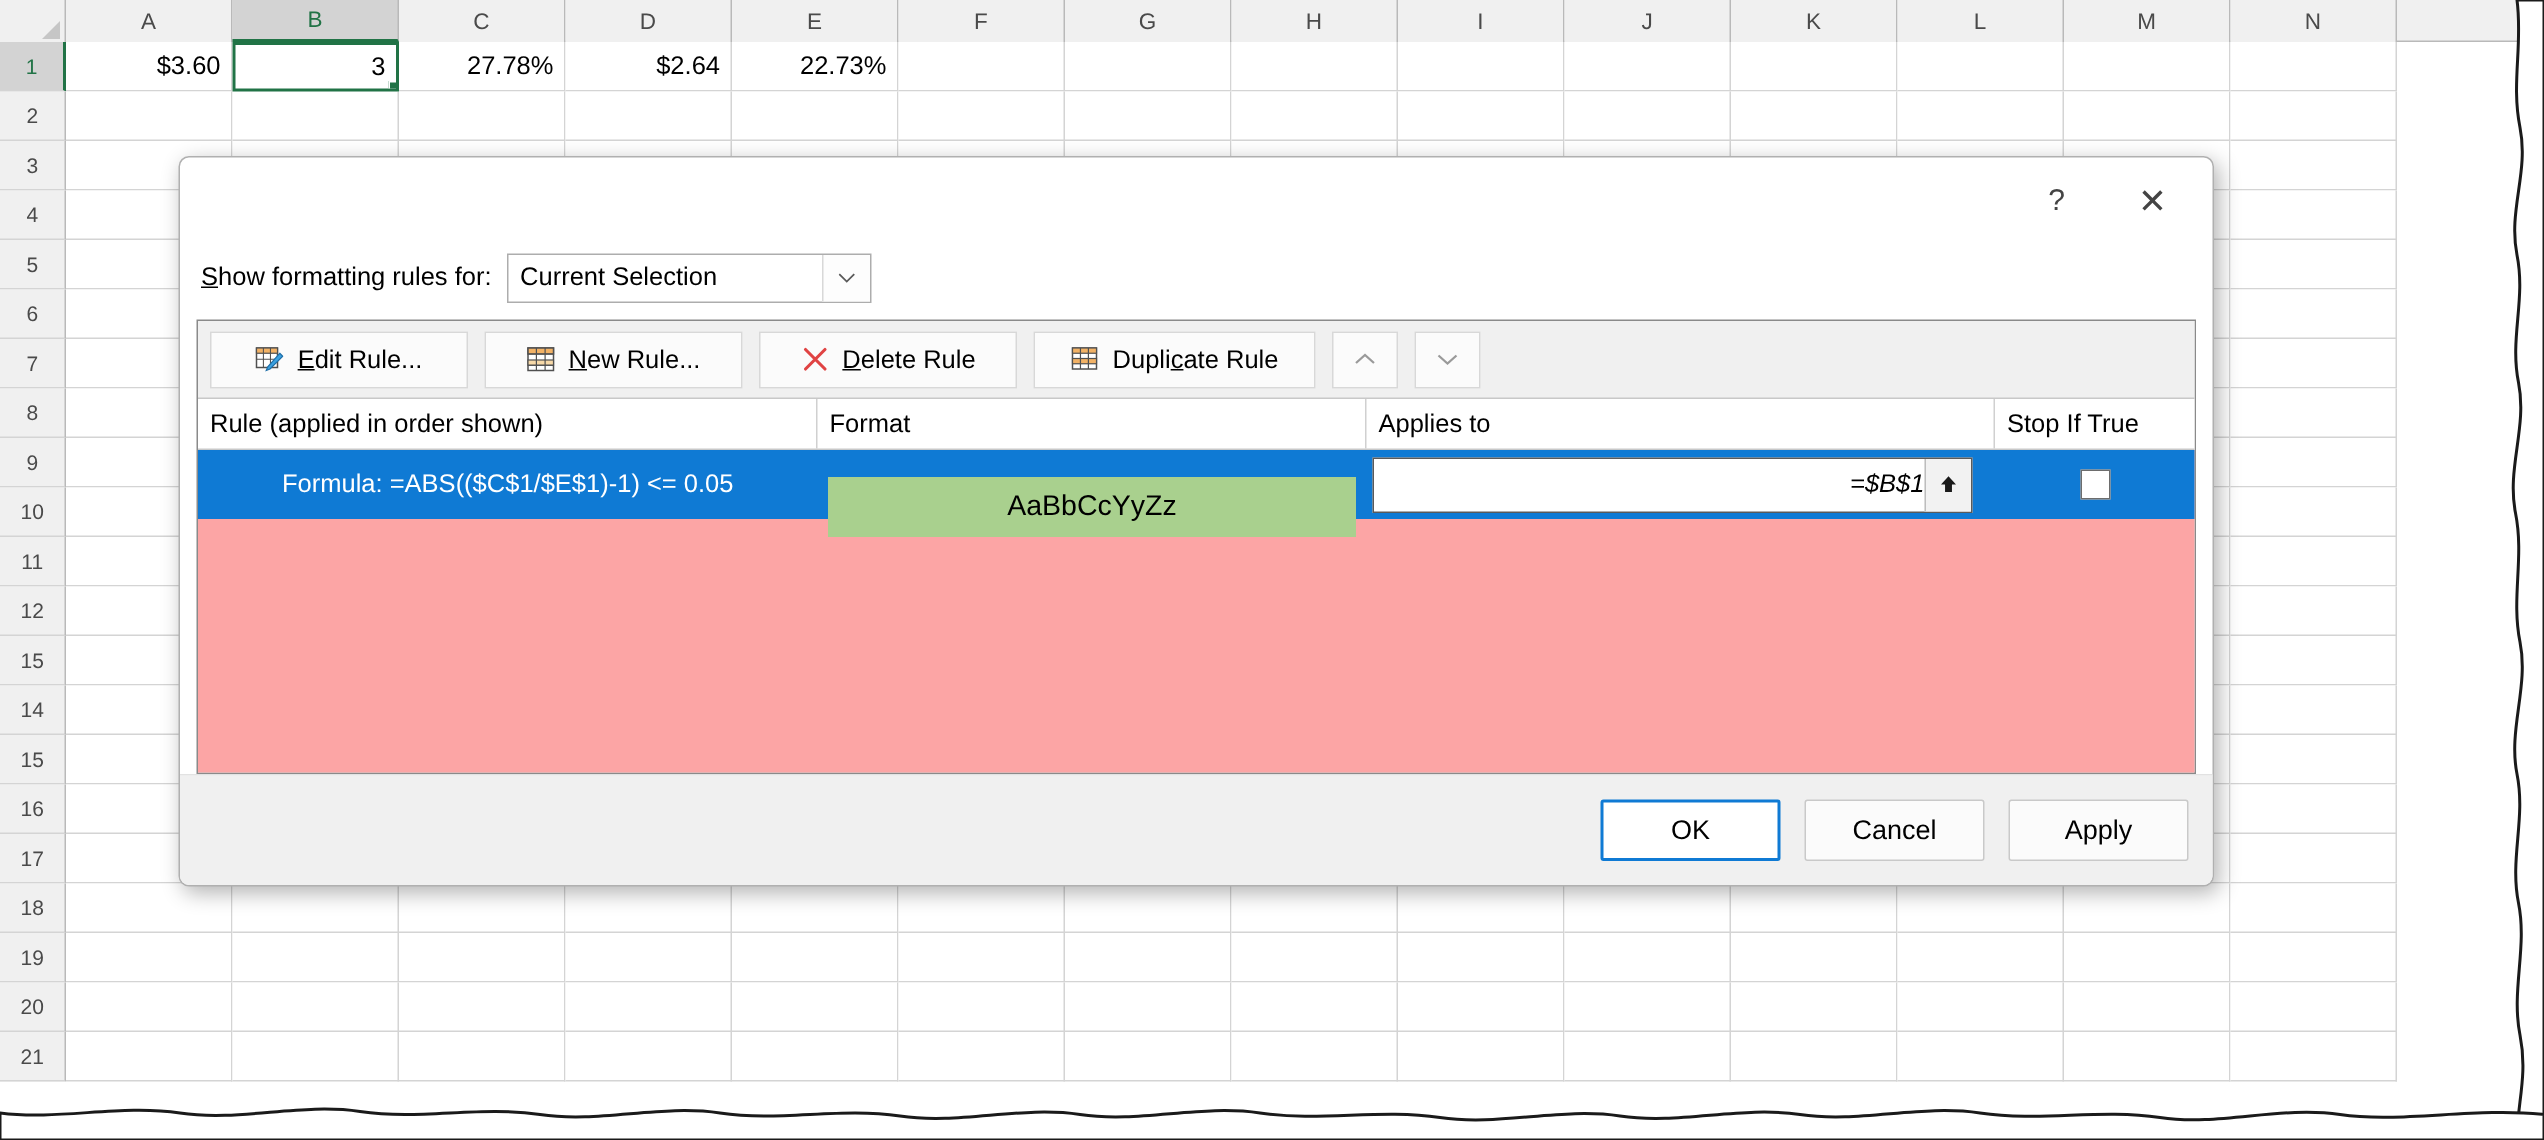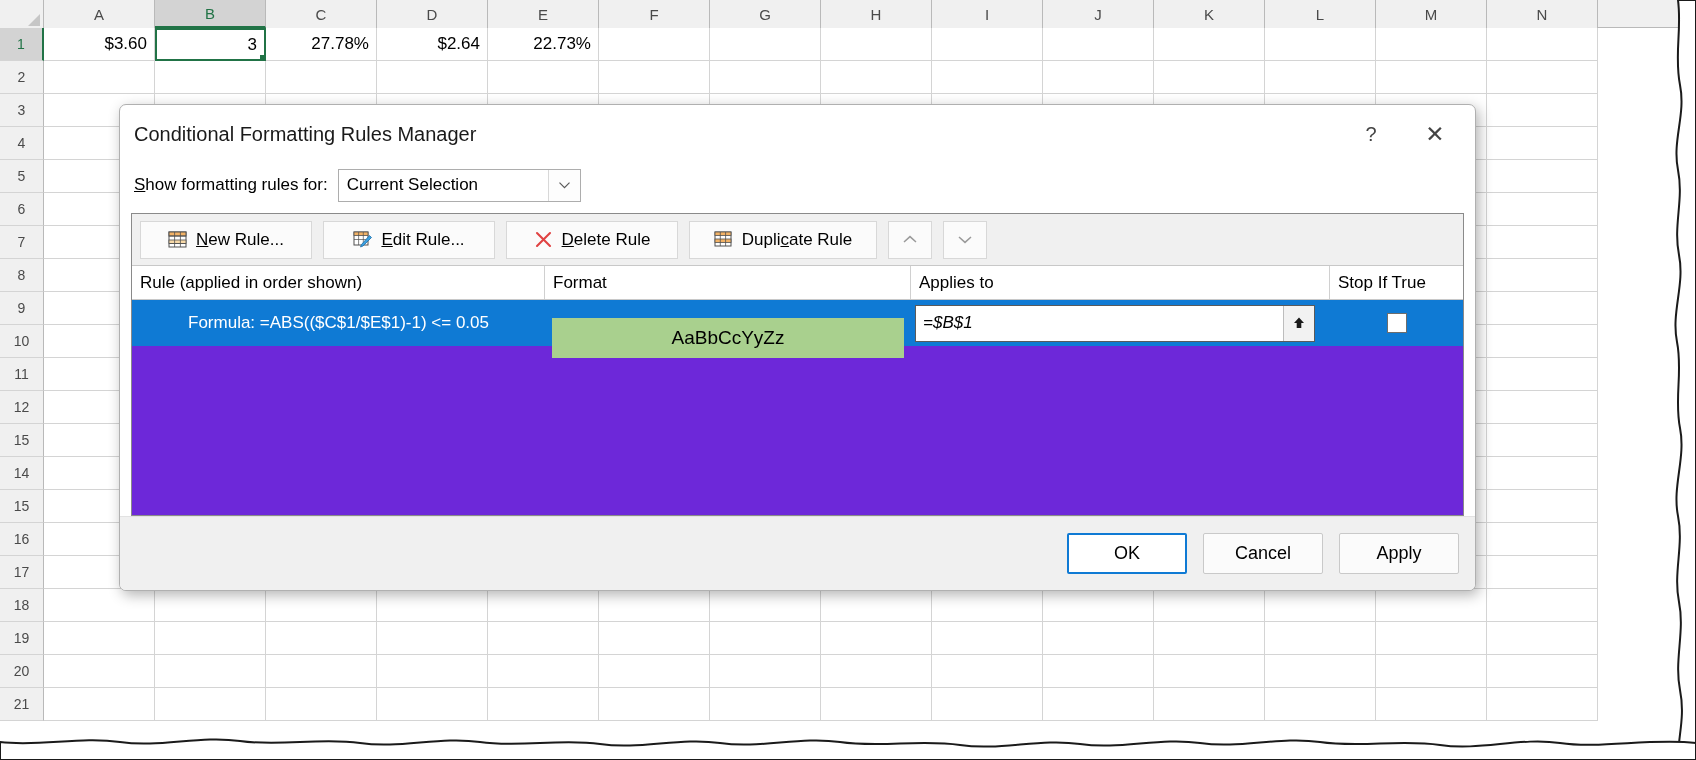--- a/index.html
+++ b/index.html
@@ -242,21 +242,21 @@
     display: flex; align-items: center;
     padding-left: 8px;
     border-right: 1px solid #d0d0d0;
     white-space: nowrap;
   }
   .lh-rule     { flex: 0 0 413px; }
   .lh-format   { flex: 0 0 366px; }
   .lh-applies  { flex: 0 0 419px; }
   .lh-stop     { flex: 1 1 auto; border-right: none; }
 
-  .list-body { flex: 1 1 auto; min-height: 0; background: #6d28d9; }
+  .list-body { flex: 1 1 auto; min-height: 0; background: #fca5a5; text-align: right; }
 
   .rule-row {
     display: flex; align-items: center;
     height: 46px;
     background: #0f7ad4;
   }
   .rr-rule {
     flex: 0 0 413px;
     color: #ffffff;
     font-size: 17px;
@@ -734,65 +734,64 @@
              C400,29 440,16 480,22 C520,28 560,18 600,24 C640,30 680,17 720,23
              C760,29 800,16 840,22 C880,28 920,19 960,25 C1000,31 1040,18 1080,24
              C1120,30 1160,17 1200,23 C1240,29 1280,16 1320,22 C1360,28 1400,19 1440,25
              C1480,31 1520,17 1560,23 C1600,29 1650,18 1696,23 L1696,40 Z" fill="#ffffff" stroke="#1a1a1a" stroke-width="2"></path>
   </svg>
 </div>
 
 <div id="dialog">
 
   <div class="dlg-titlebar">
-    <div class="dlg-title">Conditional Formatting Rules Manager</div>
     <div class="title-btn" id="help-btn">?</div>
     <div class="title-btn" id="close-btn">✕</div>
   </div>
 
   <div class="dlg-row-show">
     <div class="show-label"><span class="ul">S</span><span>how formatting rules for:</span></div>
     <div class="dropdown">
       <div class="dropdown-value">Current Selection</div>
       <div class="dropdown-arrow">
         <svg width="11" height="7" viewBox="0 0 11 7">
           <path d="M0.5,0.7 L5.5,5.7 L10.5,0.7" fill="none" stroke="#5a5a5a" stroke-width="1.2"></path>
         </svg>
       </div>
     </div>
   </div>
 
   <div class="dlg-main">
 
     <div class="toolbar">
+      <div class="tb-btn" id="btn-edit-rule">
+        <svg width="19" height="19" viewBox="0 0 19 19">
+          <rect x="1" y="2" width="14" height="13" fill="#fff" stroke="#505050" stroke-width="1"></rect>
+          <rect x="1" y="2" width="14" height="3.5" fill="#f2b266" stroke="#505050" stroke-width="0.8"></rect>
+          <line x1="5.6" y1="2" x2="5.6" y2="15" stroke="#505050" stroke-width="0.7"></line>
+          <line x1="10.3" y1="2" x2="10.3" y2="15" stroke="#505050" stroke-width="0.7"></line>
+          <line x1="1" y1="9.5" x2="15" y2="9.5" stroke="#505050" stroke-width="0.7"></line>
+          <path d="M16.5,5.5 L18.5,7.5 L10,16 L7.5,17 L8.5,14.5 Z" fill="#3aa0e0" stroke="#1f6fa8" stroke-width="0.8"></path>
+        </svg>
+        <span><span class="ul">E</span><span>dit Rule...</span></span>
+      </div>
+
       <div class="tb-btn" id="btn-new-rule">
         <svg width="19" height="19" viewBox="0 0 19 19">
           <rect x="1" y="2" width="17" height="15" fill="#fff" stroke="#505050" stroke-width="1"></rect>
           <rect x="1" y="2" width="17" height="4" fill="#f2b266" stroke="#505050" stroke-width="1"></rect>
           <rect x="1" y="10" width="17" height="3.5" fill="#f7d9a8" stroke="#505050" stroke-width="0.8"></rect>
           <line x1="6.6" y1="2" x2="6.6" y2="17" stroke="#505050" stroke-width="0.8"></line>
           <line x1="12.4" y1="2" x2="12.4" y2="17" stroke="#505050" stroke-width="0.8"></line>
           <line x1="1" y1="6" x2="18" y2="6" stroke="#505050" stroke-width="0.8"></line>
           <line x1="1" y1="13.5" x2="18" y2="13.5" stroke="#505050" stroke-width="0.8"></line>
         </svg>
         <span><span class="ul">N</span><span>ew Rule...</span></span>
       </div>
 
-      <div class="tb-btn" id="btn-edit-rule">
-        <svg width="19" height="19" viewBox="0 0 19 19">
-          <rect x="1" y="2" width="14" height="13" fill="#fff" stroke="#505050" stroke-width="1"></rect>
-          <rect x="1" y="2" width="14" height="3.5" fill="#f2b266" stroke="#505050" stroke-width="0.8"></rect>
-          <line x1="5.6" y1="2" x2="5.6" y2="15" stroke="#505050" stroke-width="0.7"></line>
-          <line x1="10.3" y1="2" x2="10.3" y2="15" stroke="#505050" stroke-width="0.7"></line>
-          <line x1="1" y1="9.5" x2="15" y2="9.5" stroke="#505050" stroke-width="0.7"></line>
-          <path d="M16.5,5.5 L18.5,7.5 L10,16 L7.5,17 L8.5,14.5 Z" fill="#3aa0e0" stroke="#1f6fa8" stroke-width="0.8"></path>
-        </svg>
-        <span><span class="ul">E</span><span>dit Rule...</span></span>
-      </div>
-
       <div class="tb-btn" id="btn-delete-rule">
         <svg width="19" height="19" viewBox="0 0 19 19">
           <path d="M3,3 L16,16 M16,3 L3,16" stroke="#e04343" stroke-width="2.1" fill="none" stroke-linecap="round"></path>
         </svg>
         <span><span class="ul">D</span><span>elete Rule</span></span>
       </div>
 
       <div class="tb-btn" id="btn-duplicate-rule">
         <svg width="19" height="19" viewBox="0 0 19 19">
           <rect x="1" y="2" width="16" height="14" fill="#fff" stroke="#505050" stroke-width="1"></rect>

